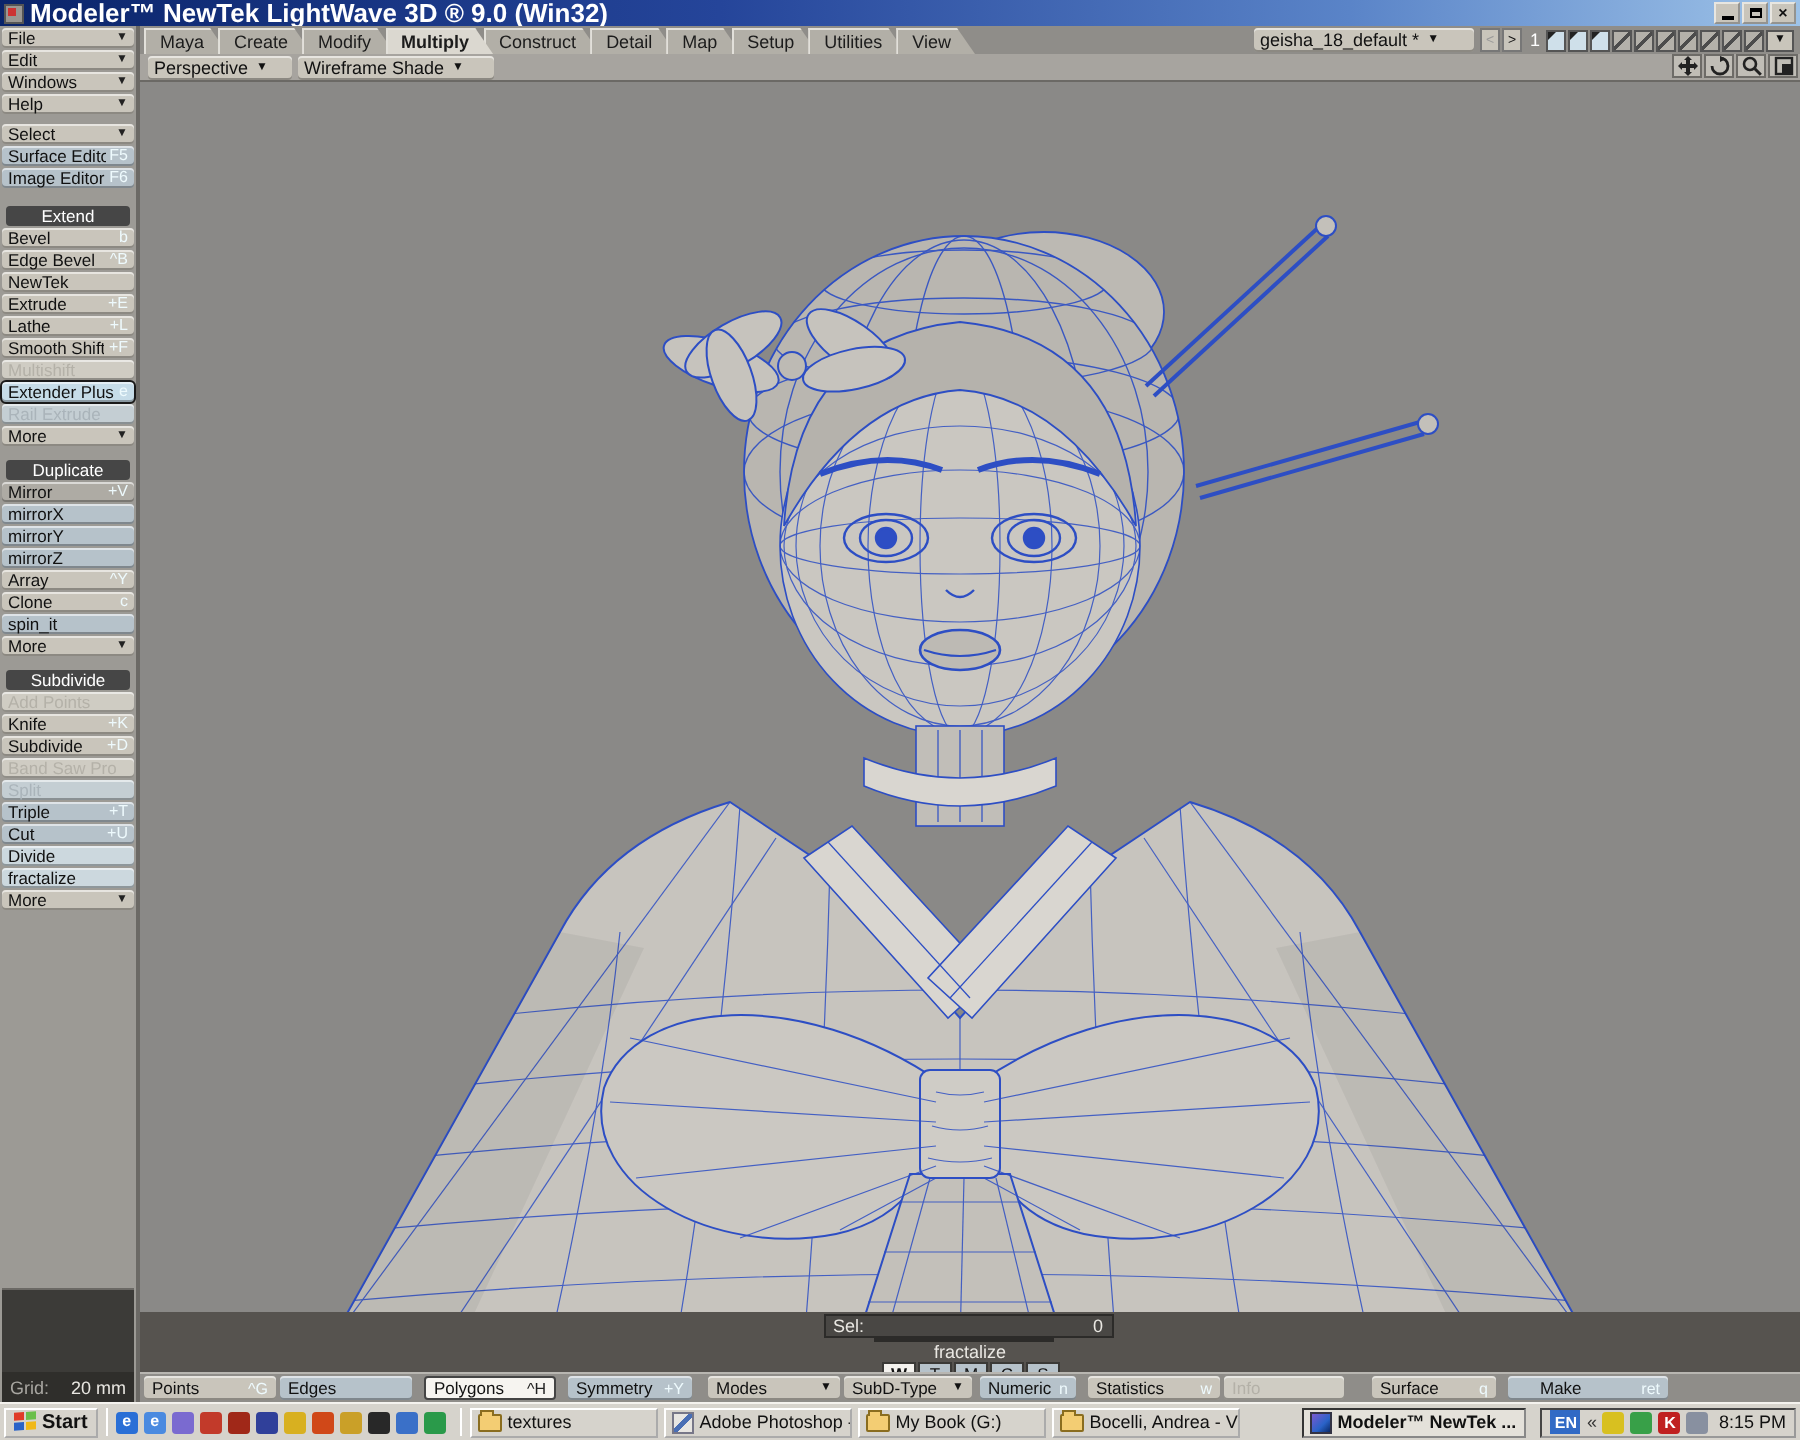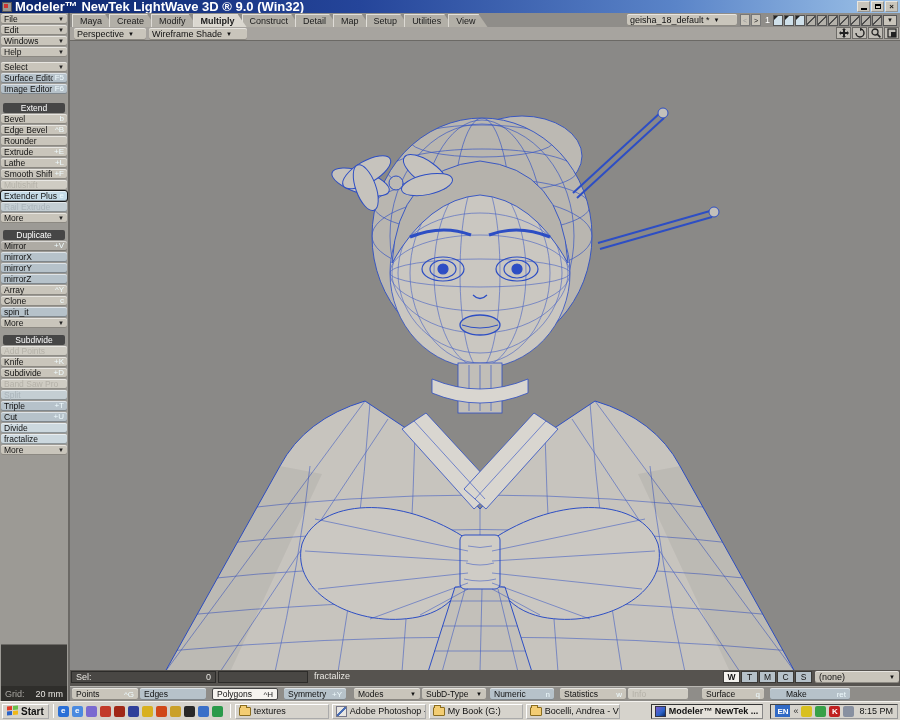--- a/index.html
+++ b/index.html
@@ -72,21 +72,21 @@
   .vpctrls { position:absolute; right:1px; bottom:1px; display:flex; }
   .vpbtn { width:15px; height:12px; background:#c0bdb6; border:1px solid #6d6b67; margin-left:1px;
     display:flex; align-items:center; justify-content:center; }
   .vpbtn svg { display:block; }
 
   
   .viewport { flex:1; background:#8a8987; position:relative; overflow:hidden; }
   .viewport svg { position:absolute; left:0; top:0; }
 
   
-  .statusrow { height:16px; background:#56534f; display:flex; align-items:flex-start; padding:1px 1px; }
+  .statusrow { height:30px; background:#56534f; display:flex; align-items:center; padding:1px 1px;flex-direction:column; }
   .selbox { width:145px; height:12px; background:#494744; border:1px solid #2c2b29; color:#e9e7e2;
     display:flex; padding:0 4px; align-items:center; margin-right:2px; }
   .selbox .sv { margin-left:auto; }
   .emptybox { width:90px; height:12px; background:#494744; border:1px solid #2c2b29; margin-right:6px; }
   .lastcmd { flex:1; color:#e9e7e2; }
   .modebtn { width:17px; height:12px; background:#b6c2ca; border:1px solid #3a3936; margin-left:1px;
     text-align:center; line-height:11px; font-size:8.5px; }
   .modebtn.on { background:#f4f2ee; font-weight:bold; }
   .nonedd { width:84px; height:12px; background:#c9c5bb; margin-left:3px; border-radius:2px;
     display:flex; align-items:center; padding:0 4px;
@@ -189,21 +189,21 @@
           <div class="grp-hdr">Extend</div>
           <div class="sb-btn tn">
             <span class="lbl">Bevel</span>
             <span class="key">b</span>
           </div>
           <div class="sb-btn tn">
             <span class="lbl">Edge Bevel</span>
             <span class="key">^B</span>
           </div>
           <div class="sb-btn tn">
-            <span class="lbl">Rounder</span>
+            <span class="lbl">NewTek</span>
           </div>
           <div class="sb-btn tn">
             <span class="lbl">Extrude</span>
             <span class="key">+E</span>
           </div>
           <div class="sb-btn tn">
             <span class="lbl">Lathe</span>
             <span class="key">+L</span>
           </div>
           <div class="sb-btn tn">
@@ -553,21 +553,21 @@
             <span class="key">+Y</span>
           </div>
           <div class="tbtn tn" style="width: 66px; margin-left: 8px;">
             <span class="lbl">Modes</span>
             <span class="arr">▼</span>
           </div>
           <div class="tbtn tn" style="width: 64px; margin-left: 2px;">
             <span class="lbl">SubD-Type</span>
             <span class="arr">▼</span>
           </div>
-          <div class="tbtn bl" style="width: 64px; margin-left: 4px;">
+          <div class="tbtn bl" style="width: 48px; margin-left: 4px;">
             <span class="lbl">Numeric</span>
             <span class="key">n</span>
           </div>
           <div class="tbtn tn" style="width: 66px; margin-left: 6px;">
             <span class="lbl">Statistics</span>
             <span class="key">w</span>
           </div>
           <div class="tbtn tn dis" style="width: 60px; margin-left: 2px;">
             <span class="lbl">Info</span>
           </div>

